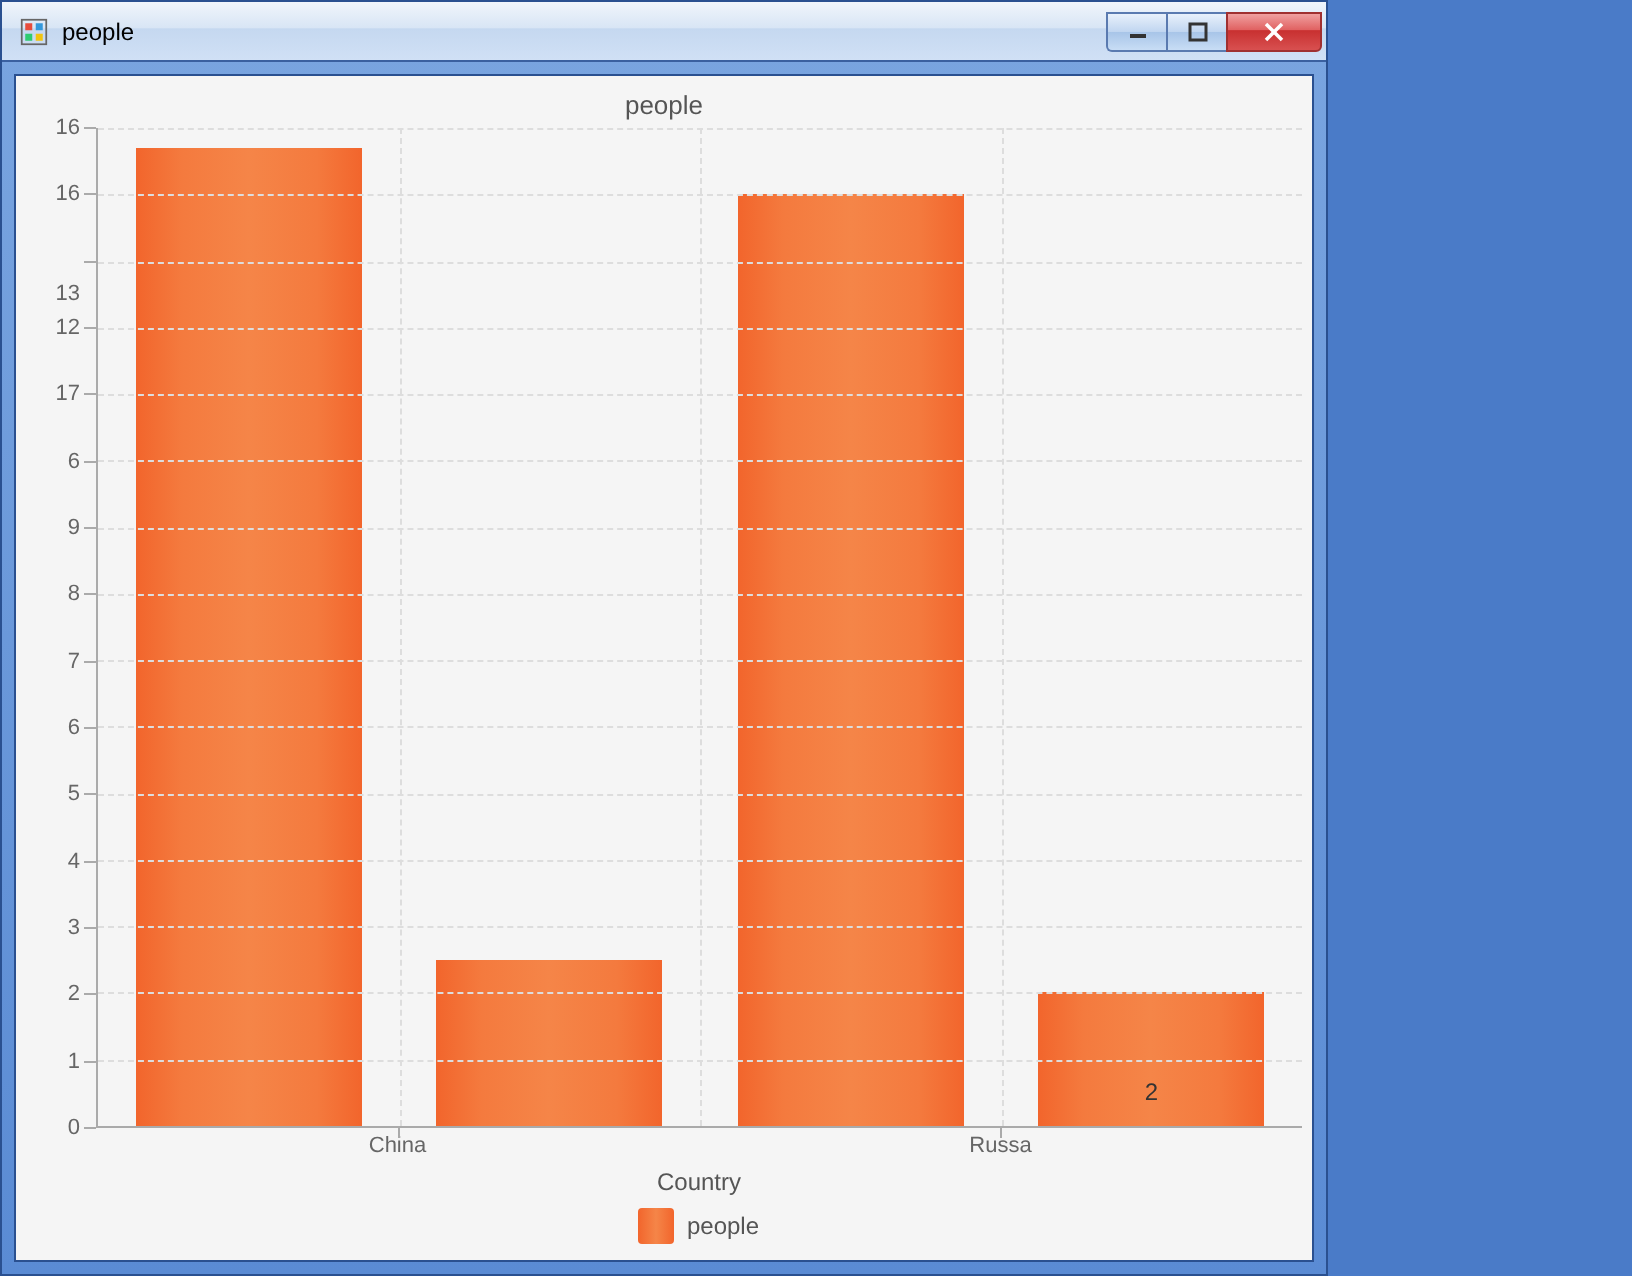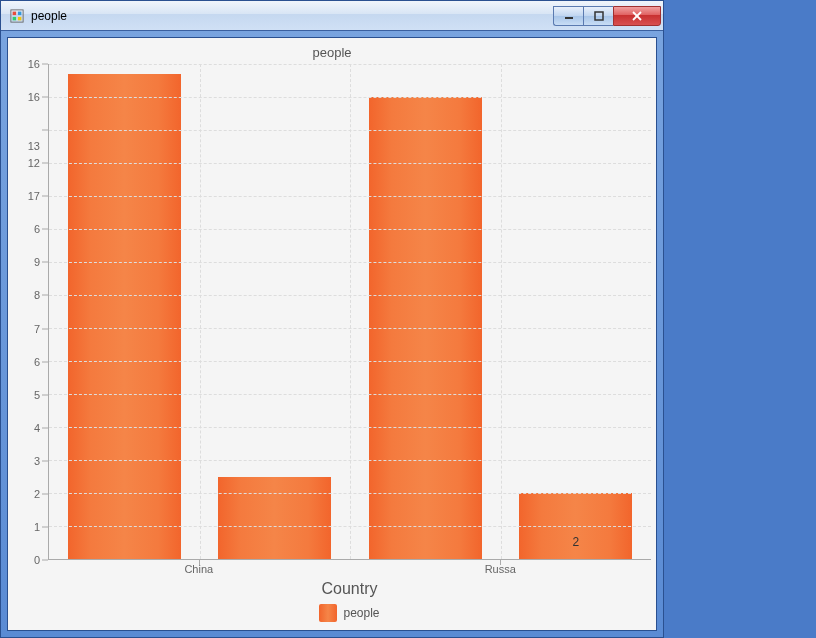--- a/index.html
+++ b/index.html
@@ -208,21 +208,21 @@
       position: absolute;
       top: -1px;
       left: 50%;
       width: 1px;
       height: 6px;
       background: #aaa;
     }
     
     .x-label {
       text-align: center;
-      font-size: 16px;
+      font-size: 12px;
       color: #555;
       padding: 2px 0 6px 35px;
     }
     
     .legend {
       display: flex;
       justify-content: center;
       align-items: center;
       gap: 6px;
       padding-left: 35px;

